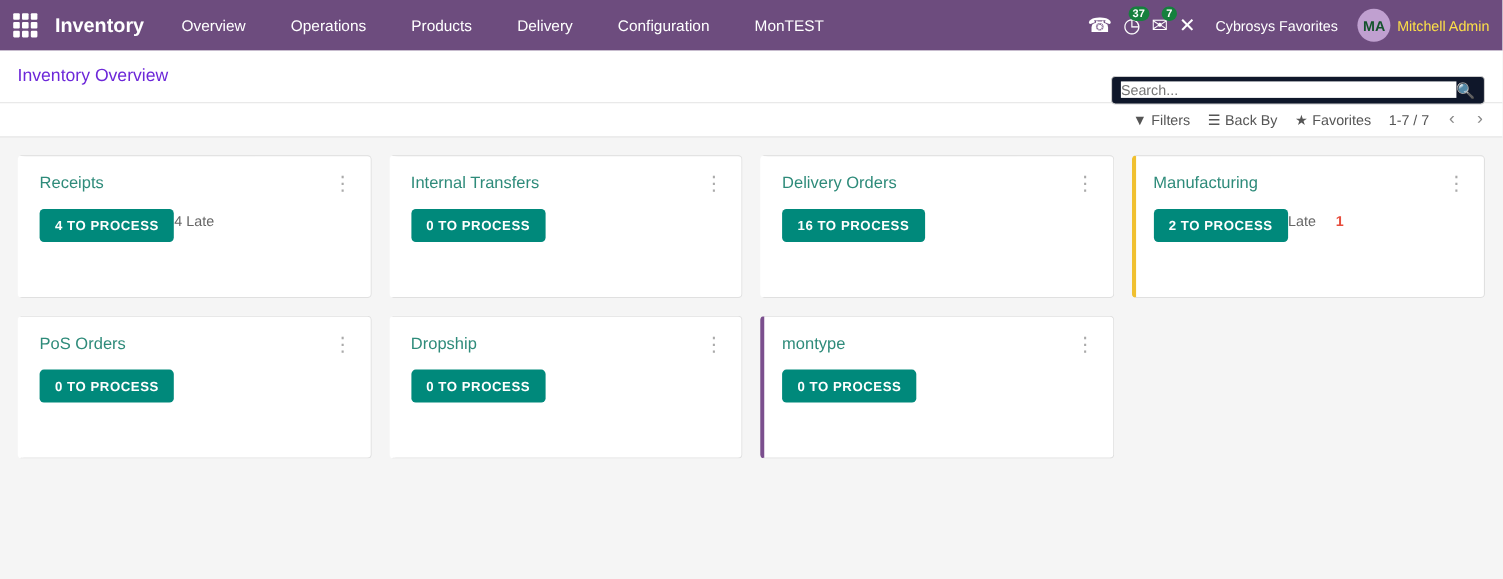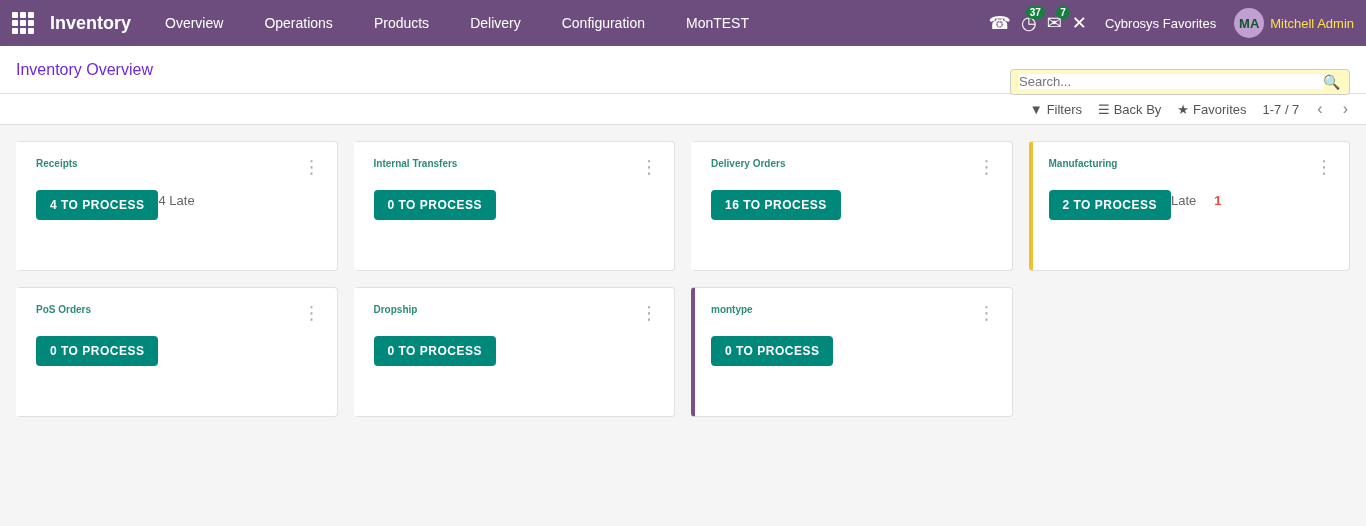--- a/index.html
+++ b/index.html
@@ -116,21 +116,21 @@
       font-size: 16px;
       color: #6d28d9;
       flex: 1;
     }
     .search-bar {
       display: flex;
       align-items: center;
       border: 1px solid #ccc;
       border-radius: 4px;
       padding: 4px 8px;
-      background: #fef9c3;
+      background: #0f172a;
       width: 340px;
       margin-top: 24px;
     }
     .search-bar input {
       border: none;
       outline: none;
       font-size: 13px;
       width: 100%;
       color: #333;
     }
@@ -197,22 +197,22 @@
     }
     .card.accent-yellow { border-left-color: #f0c030; }
     .card.accent-purple { border-left-color: #7b4f8e; }
     .card-header {
       display: flex;
       justify-content: space-between;
       align-items: flex-start;
       margin-bottom: 14px;
     }
     .card-title {
-      font-size: 10px;
-      font-weight: 700;
+      font-size: 15px;
+      font-weight: 400;
       color: #2e8b7a;
     }
     .card-menu-btn {
       cursor: pointer;
       color: #aaa;
       font-size: 18px;
       line-height: 1;
     }
     .card-body {
       display: flex;

